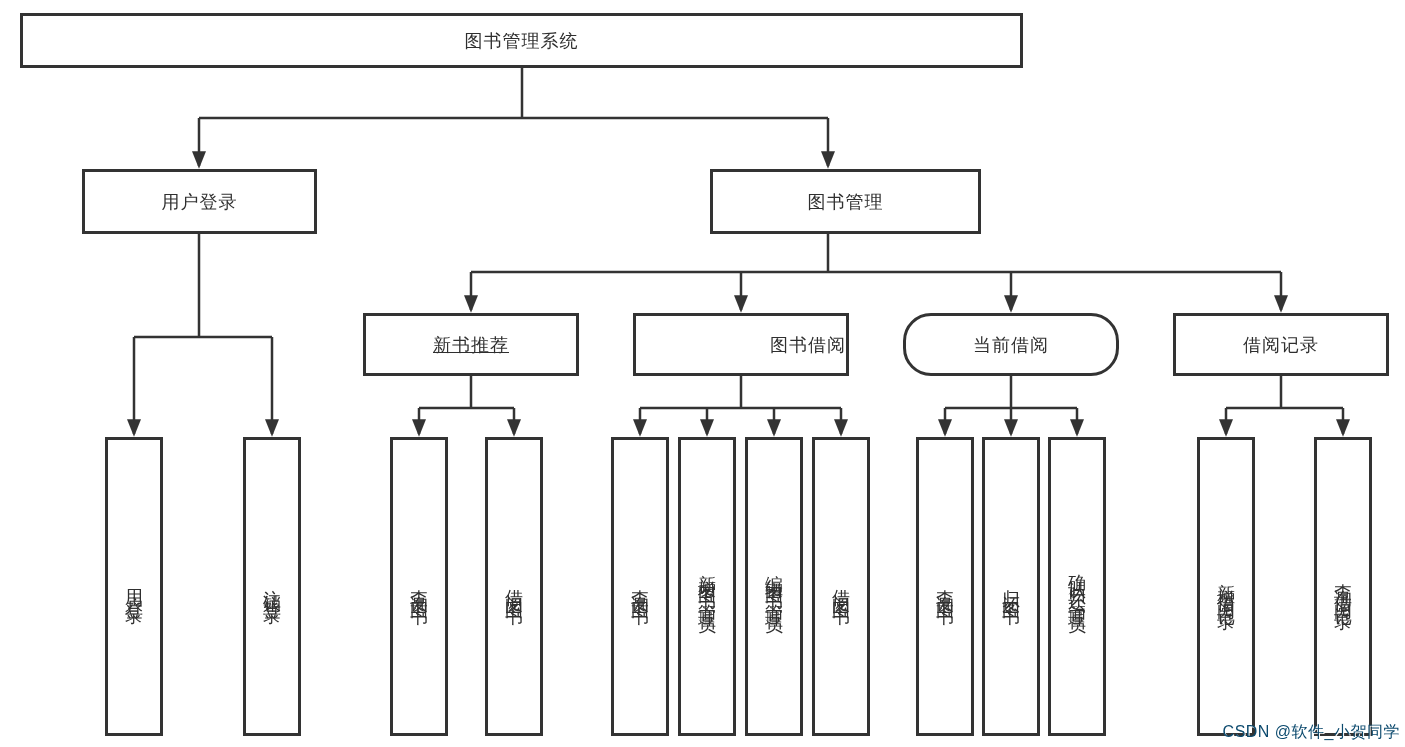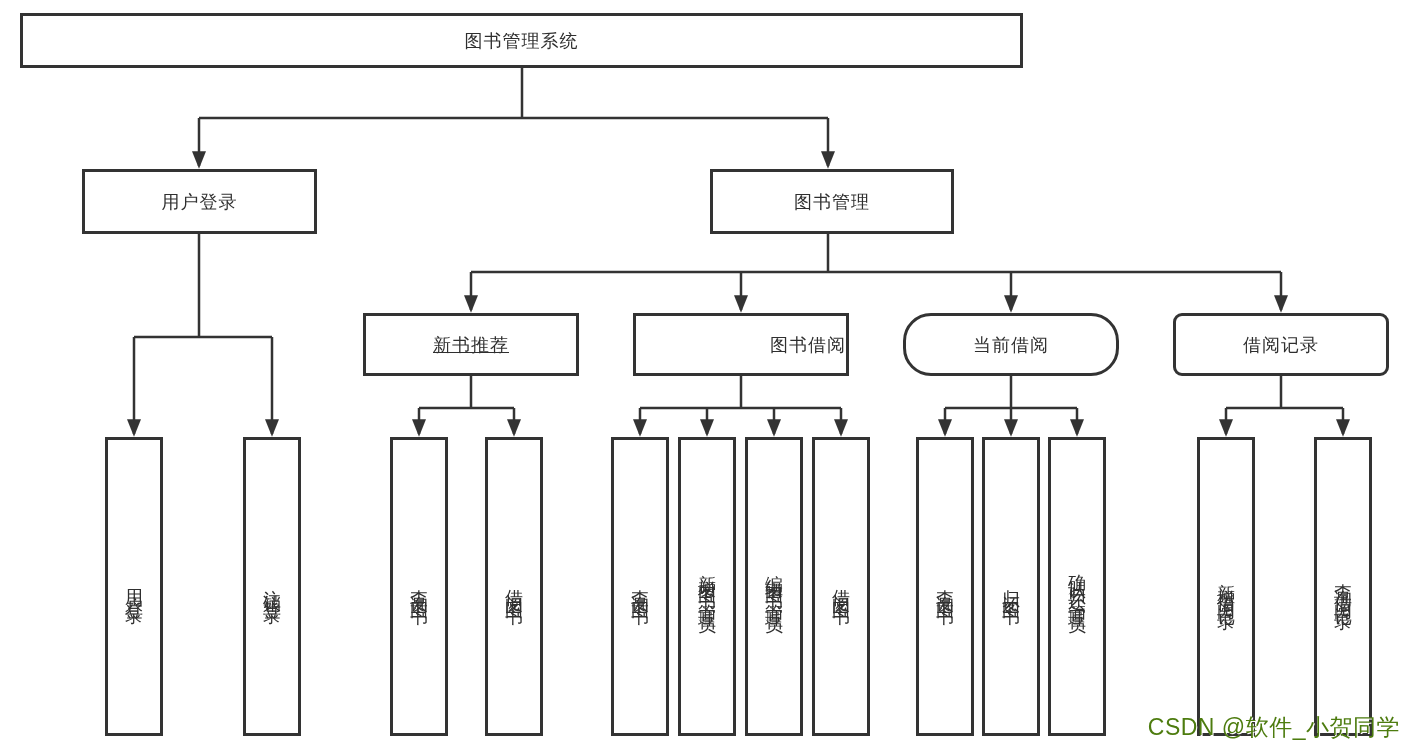--- a/index.html
+++ b/index.html
@@ -35,45 +35,45 @@
     writing-mode: vertical-rl;
     text-orientation: mixed;
     line-height: 1;
     letter-spacing: 6px;
     font-size: 18px;
     white-space: nowrap;
   }
   
   #b-root   { left: 20px;   top: 13px;  width: 1003px; height: 55px; }
   #b-login  { left: 82px;   top: 169px; width: 235px;  height: 65px; }
-  #b-mgmt   { left: 710px;  top: 169px; width: 244px;  height: 65px; }
+  #b-mgmt   { left: 710px;  top: 169px; width: 271px;  height: 65px; }
   #b-l3-0   { left: 363px;  top: 313px; width: 216px;  height: 63px; text-decoration: underline; }
   #b-l3-1   { left: 633px;  top: 313px; width: 216px;  height: 63px; justify-content: flex-end; }
   #b-l3-2   { left: 903px;  top: 313px; width: 216px;  height: 63px; border-radius: 28px; }
-  #b-l3-3   { left: 1173px; top: 313px; width: 216px;  height: 63px; border-radius: 9px; }
+  #b-l3-3   { left: 1173px; top: 313px; width: 216px;  height: 63px; }
   
   #leaf-login-0 { left: 105px;  }
   #leaf-login-1 { left: 243px;  }
   #leaf-nb-0    { left: 390px;  }
   #leaf-nb-1    { left: 485px;  }
   #leaf-bb-0    { left: 611px;  }
   #leaf-bb-1    { left: 678px;  }
   #leaf-bb-2    { left: 745px;  }
   #leaf-bb-3    { left: 812px;  }
   #leaf-cb-0    { left: 916px;  }
   #leaf-cb-1    { left: 982px;  }
   #leaf-cb-2    { left: 1048px; }
   #leaf-br-0    { left: 1197px; }
   #leaf-br-1    { left: 1314px; }
   .watermark {
     position: absolute;
     right: 5px;
     bottom: 4px;
-    font-size: 23px;
-    color: #4d7c0f;
+    font-size: 16px;
+    color: #0c4a6e;
     letter-spacing: 0.5px;
     text-shadow: 1px 1px 0 #ffffff;
   }
 </style>
 </head>
 <body>
 
 <div class="canvas">
 
   <svg class="connectors" viewBox="0 0 1405 747" xmlns="http://www.w3.org/2000/svg">

